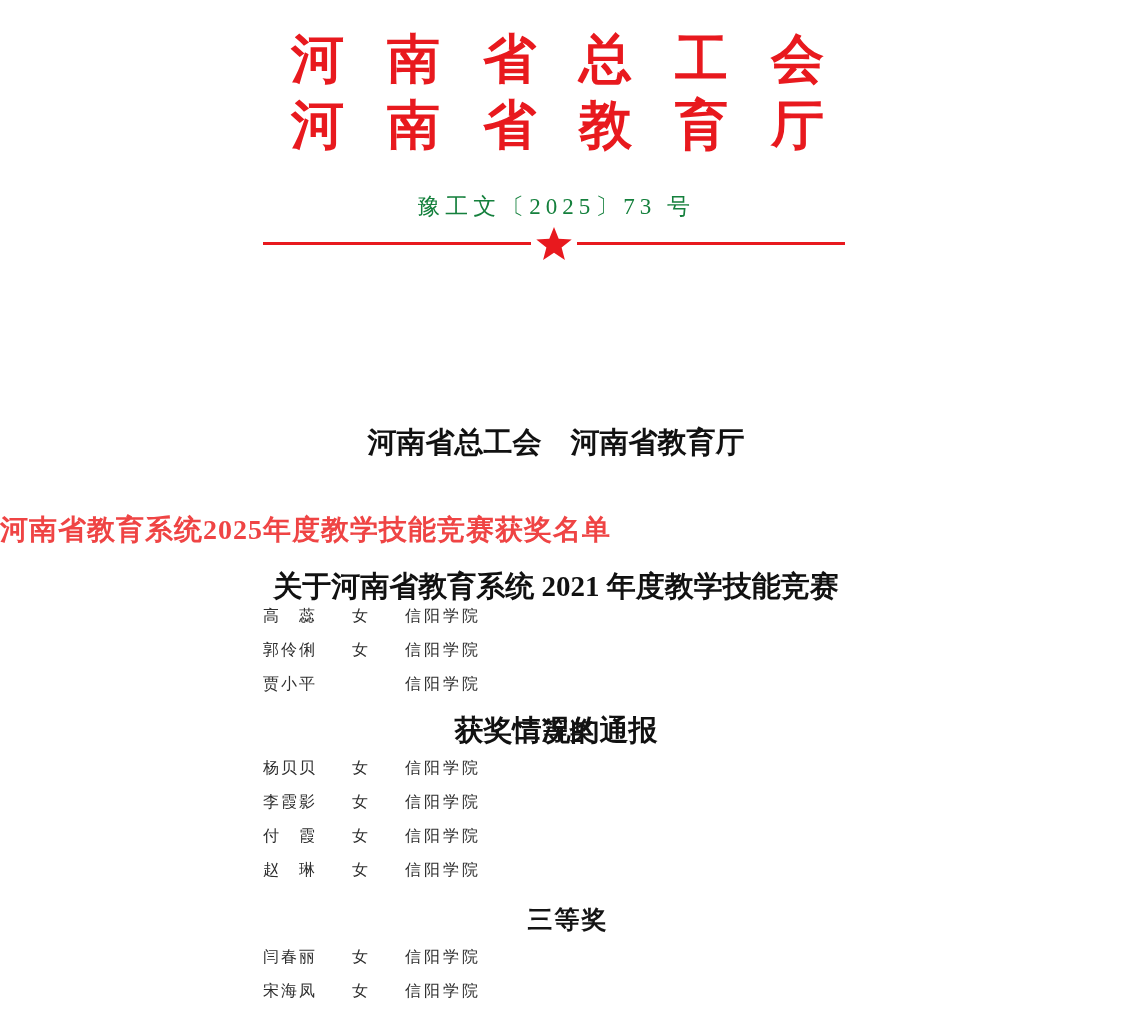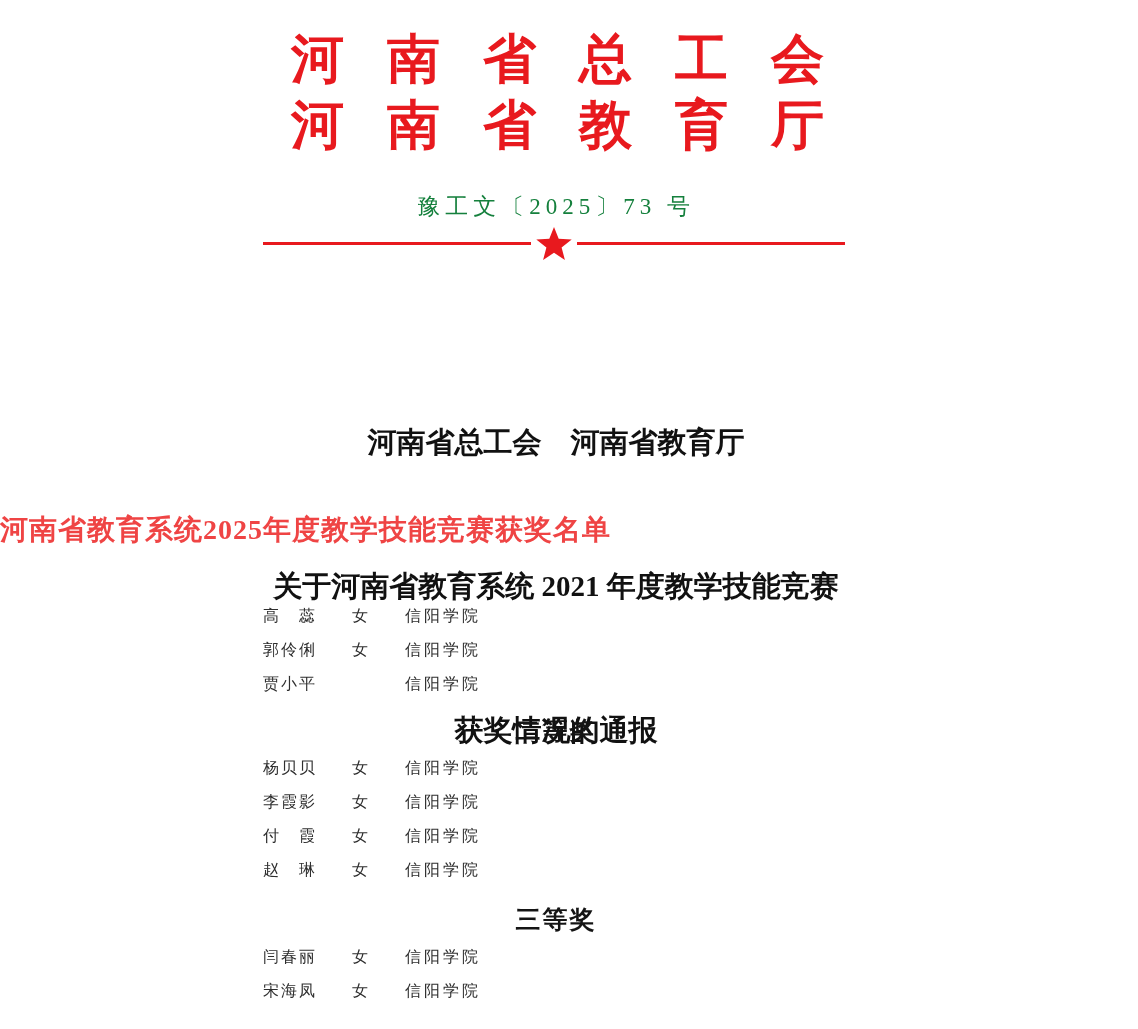--- a/index.html
+++ b/index.html
@@ -98,21 +98,21 @@
     text-align: center;
     font-family: "Liberation Sans", "DejaVu Sans", sans-serif;
     font-weight: bold;
     font-size: 25px;
     line-height: 32px;
     color: #141414;
     letter-spacing: 2px;
   }
   #award-heading-1 { top: 560px; }
   #award-heading-2 { top: 714px; }
-  #award-heading-3 { top: 903px; }
+  #award-heading-3 { top: 903px; padding-left: 12px; }
 
   
   .winner-group {
     position: absolute;
     left: 263px;
     width: 620px;
   }
   #winner-group-1 { top: 599px; }
   #winner-group-2 { top: 751px; }
   #winner-group-3 { top: 940px; }

